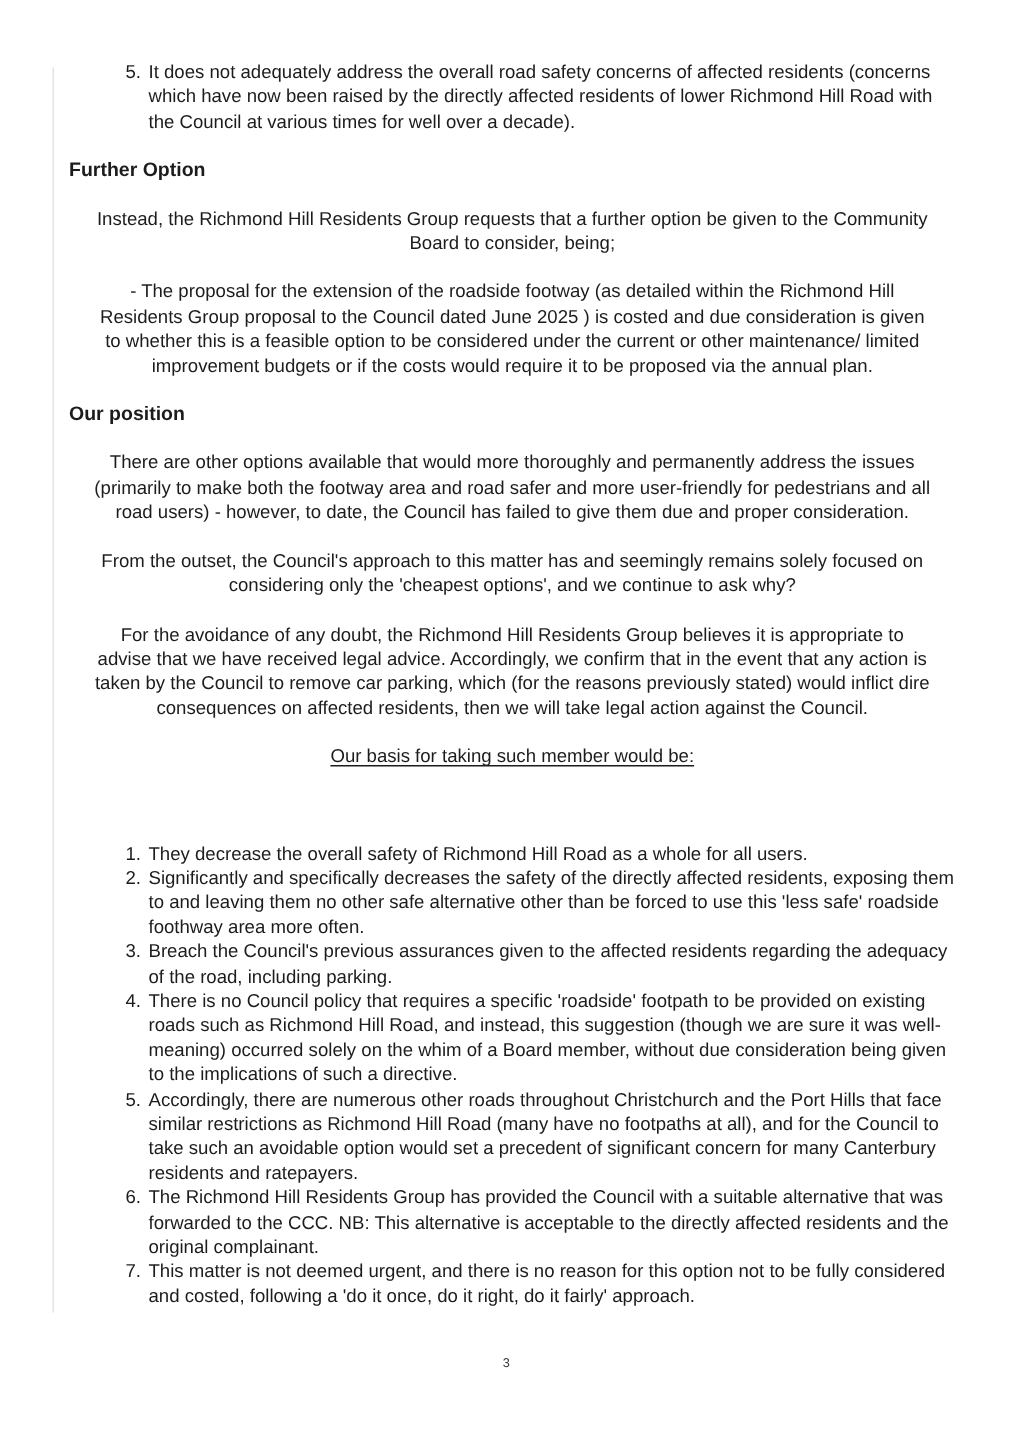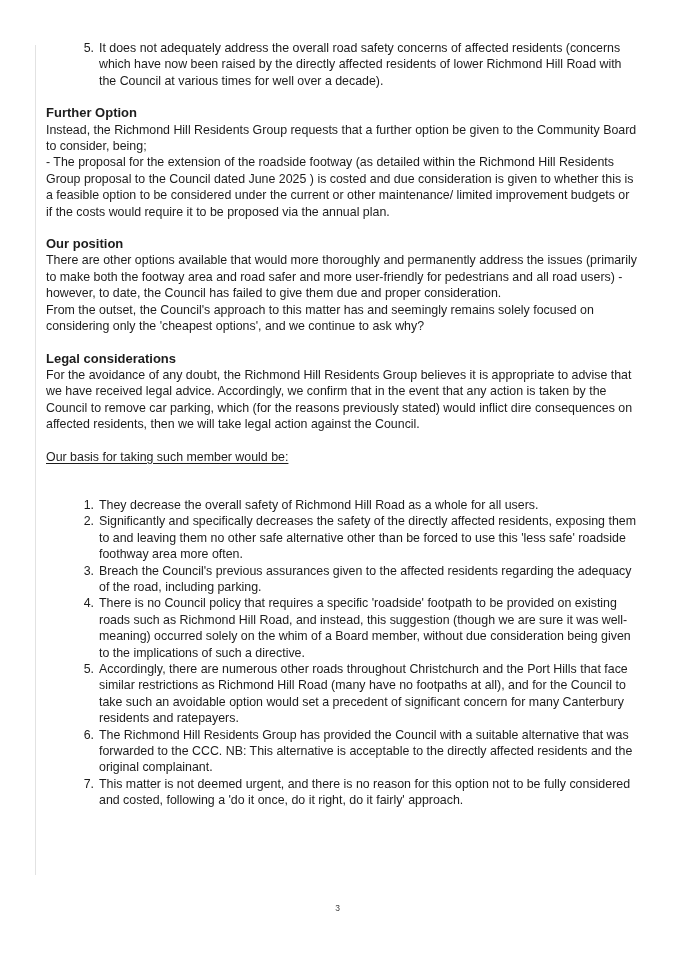--- a/index.html
+++ b/index.html
@@ -38,22 +38,22 @@
     padding: 40px 38px 0 46px;
   }
 
   .doc-body {
     font-size: 12.4px;
     line-height: 16.4px;
   }
 
   
   .para {
-    margin: 0;
-    text-align: left;
+    margin: 16px;
+    text-align: center;
   }
   .section {
     margin-top: 16px;
   }
   .heading {
     font-weight: bold;
     margin: 0;
     font-size: 13px;
     line-height: 16.4px;
   }
@@ -125,21 +125,20 @@
       <p class="para">- The proposal for the extension of the roadside footway (as detailed within the Richmond Hill Residents Group proposal to the Council dated June 2025 ) is costed and due consideration is given to whether this is a feasible option to be considered under the current or other maintenance/ limited improvement budgets or if the costs would require it to be proposed via the annual plan.</p>
     </div>
 
     <div class="section">
       <p class="heading">Our position</p>
       <p class="para">There are other options available that would more thoroughly and permanently address the issues (primarily to make both the footway area and road safer and more user-friendly for pedestrians and all road users) - however, to date, the Council has failed to give them due and proper consideration.</p>
       <p class="para">From the outset, the Council's approach to this matter has and seemingly remains solely focused on considering only the 'cheapest options', and we continue to ask why?</p>
     </div>
 
     <div class="section">
-      <p class="heading">Legal considerations</p>
       <p class="para">For the avoidance of any doubt, the Richmond Hill Residents Group believes it is appropriate to advise that we have received legal advice. Accordingly, we confirm that in the event that any action is taken by the Council to remove car parking, which (for the reasons previously stated) would inflict dire consequences on affected residents, then we will take legal action against the Council.</p>
     </div>
 
     <div class="section">
       <p class="para underlined">Our basis for taking such member would be:</p>
       <div class="spacer-line"></div>
       <div class="spacer-line"></div>
 
       <ol class="doc-list">
         <li>

